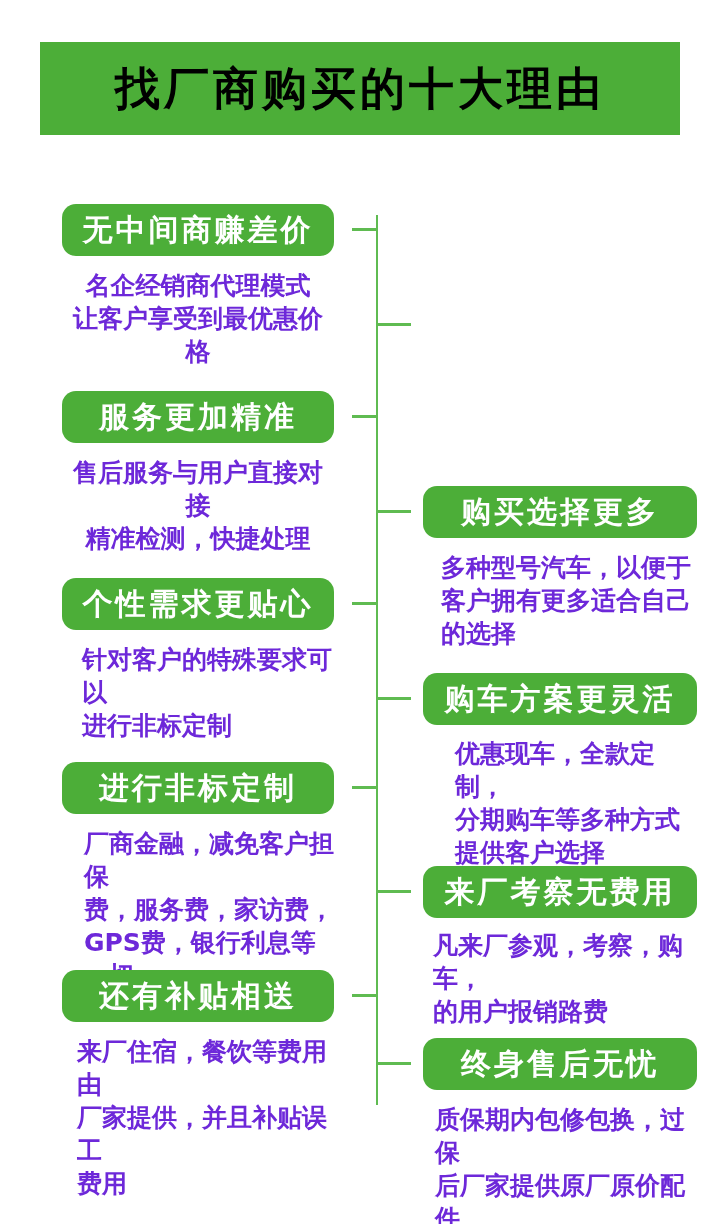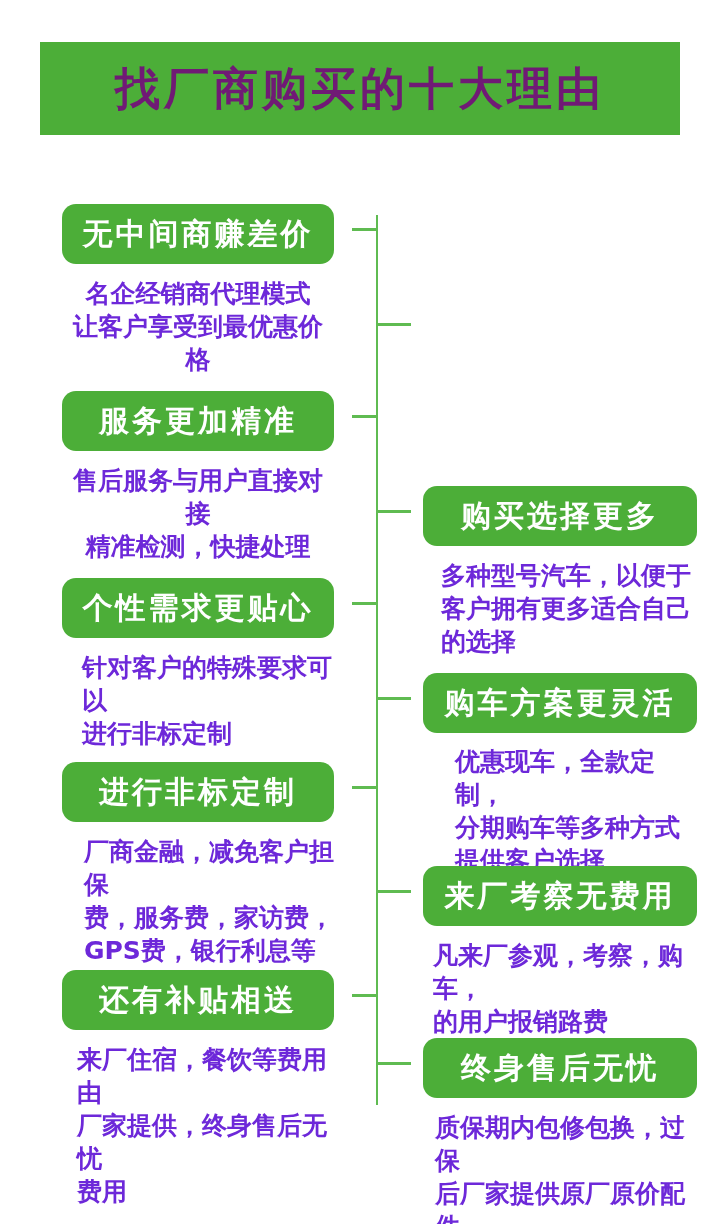--- a/index.html
+++ b/index.html
@@ -23,21 +23,21 @@
     left: 40px;
     top: 42px;
     width: 640px;
     height: 93px;
     background: #4cae38;
     display: flex;
     align-items: center;
     justify-content: center;
   }
   .header-banner .header-title {
-    color: #701a75;
+    color: #000000;
     font-size: 45px;
     font-weight: bold;
     letter-spacing: 4px;
     white-space: nowrap;
   }
   
   .spine {
     position: absolute;
     left: 376px;
     top: 215px;
@@ -52,21 +52,21 @@
   }
   .tick.left  { left: 352px; width: 26px; }
   .tick.right { left: 377px; width: 34px; }
   
   .item {
     position: absolute;
   }
   .item.left  { left: 62px;  width: 272px; }
   .item.right { left: 423px; width: 274px; }
   .pill {
-    height: 60px;
+    height: 52px;
     border-radius: 14px;
     background: #4cae38;
     display: flex;
     align-items: center;
     justify-content: center;
   }
   .pill span {
     color: #ffffff;
     font-size: 30px;
     font-weight: bold;
@@ -160,30 +160,30 @@
     <div class="desc" style="padding-left: 22px;">厂商金融，减免客户担保
 费，服务费，家访费，
 GPS费，银行利息等一切
 购车杂费</div>
   </div>
 
   <div class="item right" style="top: 866px;">
     <div class="pill">
       <span>来厂考察无费用</span>
     </div>
-    <div class="desc" style="padding-left: 10px;">凡来厂参观，考察，购车，
+    <div class="desc" style="padding-left: 10px; font-family: Liberation Mono, monospace;">凡来厂参观，考察，购车，
 的用户报销路费</div>
   </div>
 
   <div class="item left" style="top: 970px;">
     <div class="pill">
       <span>还有补贴相送</span>
     </div>
     <div class="desc" style="padding-left: 15px;">来厂住宿，餐饮等费用由
-厂家提供，终身售后无忧
+厂家提供，并且补贴误工
 费用</div>
   </div>
 
   <div class="item right" style="top: 1038px;">
     <div class="pill">
       <span>终身售后无忧</span>
     </div>
     <div class="desc" style="padding-left: 12px;">质保期内包修包换，过保
 后厂家提供原厂原价配件
 让您在使用过程中售后无

